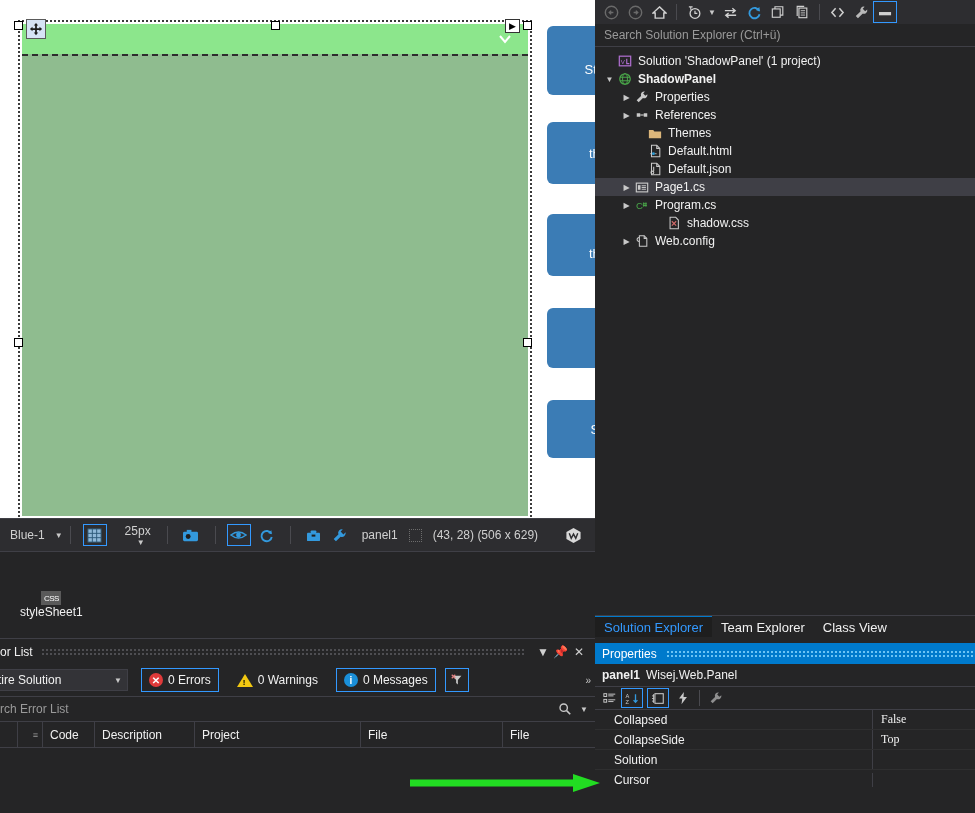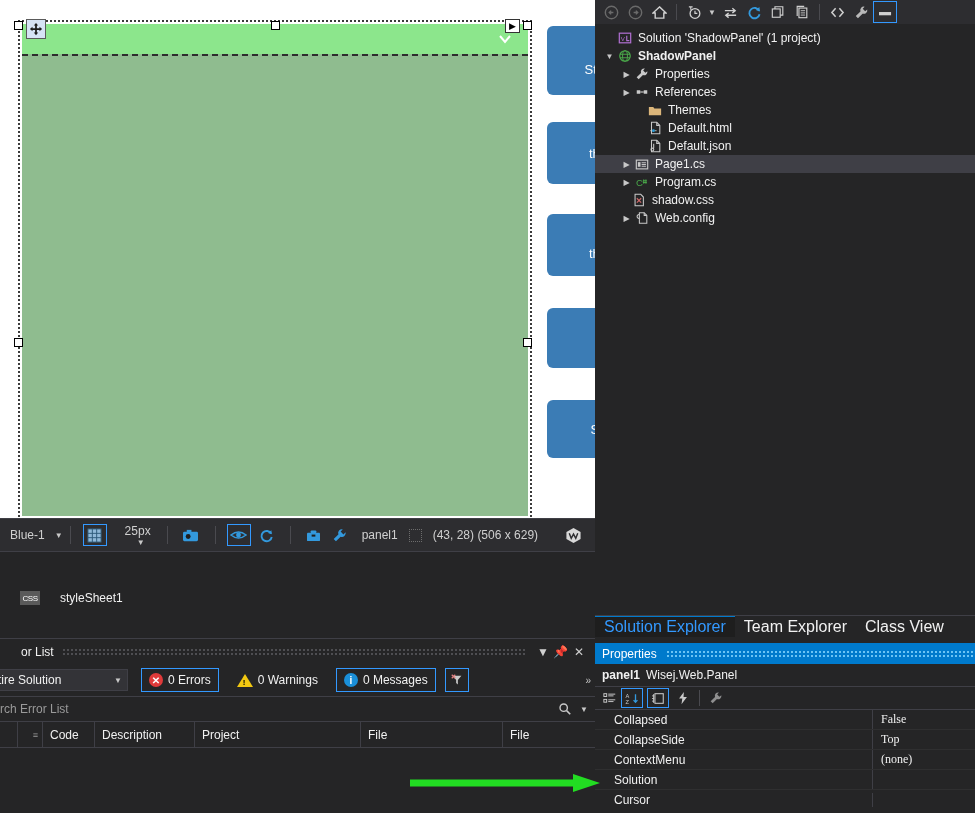--- a/index.html
+++ b/index.html
@@ -28,26 +28,26 @@
   
   #designer-toolbar{position:absolute;left:0;top:518px;width:595px;height:33px;background:#2d2d30;border-top:1px solid #3f3f46;box-sizing:border-box;display:flex;align-items:center;color:#d0d0d0;font-size:12px;}
   #designer-toolbar .sep{width:1px;height:18px;background:#4a4a4f;margin:0 7px;}
   .tb-txt{padding:0 4px;}
   .caret{display:inline-block;margin-left:6px;color:#c8c8c8;font-size:8px;}
   .iconbtn{width:24px;height:22px;display:flex;align-items:center;justify-content:center;}
   .iconbtn.sel{border:1px solid #3399ff;box-sizing:border-box;}
 
   
   #component-tray{position:absolute;left:0;top:551px;width:595px;height:87px;background:#252526;border-top:1px solid #3f3f46;box-sizing:border-box;}
-  #stylesheet-item{position:absolute;left:20px;top:39px;display:flex;align-items:center;gap:20px;}
+  #stylesheet-item{position:absolute;left:20px;top:39px;display:flex;align-items:center;gap:0;flex-direction:column;}
   .cssicon{width:20px;height:14px;background:#5a5a5a;color:#fff;font-size:8px;display:flex;align-items:center;justify-content:center;letter-spacing:-0.5px;}
 
   
   #error-list{position:absolute;left:0;top:638px;width:595px;height:175px;background:#252526;border-top:1px solid #3f3f46;box-sizing:border-box;}
-  #error-list-header{position:relative;height:25px;display:flex;align-items:center;margin-left:21px;}
+  #error-list-header{position:relative;height:25px;display:flex;align-items:center;}
   #error-list-title{font-size:12px;color:#f1f1f1;padding-left:0;}
   .dotfill{flex:1;height:1px;margin:0 8px;background-image:radial-gradient(#4e4e52 1px,transparent 1px);background-size:4px 4px;background-position:0 0;align-self:center;height:7px;}
   .hdr-btn{width:18px;height:20px;display:flex;align-items:center;justify-content:center;color:#d0d0d0;font-size:12px;}
   #error-list-toolbar{position:relative;height:32px;display:flex;align-items:center;padding-left:0;}
   #severity-filter{width:136px;height:22px;background:#333337;border:1px solid #3f3f46;box-sizing:border-box;display:flex;align-items:center;justify-content:space-between;padding:0 5px;font-size:12px;color:#f1f1f1;margin-left:-8px;}
   .countbtn{height:24px;border:1px solid #3399ff;box-sizing:border-box;display:flex;align-items:center;gap:5px;padding:0 7px;margin-left:8px;font-size:12px;}
   .countbtn.nb{border:none;}
   .ico-err{width:14px;height:14px;border-radius:50%;background:#e03a3a;color:#fff;font-size:10px;font-weight:bold;display:flex;align-items:center;justify-content:center;}
   .ico-warn{width:0;height:0;border-left:8px solid transparent;border-right:8px solid transparent;border-bottom:13px solid #f2c811;position:relative;}
   .ico-warn:after{content:"!";position:absolute;left:-2px;top:4px;font-size:8px;color:#000;font-weight:bold;}
@@ -70,21 +70,21 @@
   #se-tree{padding-top:5px;}
   .node{height:18px;display:flex;align-items:center;font-size:12px;color:#f1f1f1;padding-left:8px;}
   .node.sel{background:#3f3f46;}
   .exp{width:13px;font-size:8px;color:#c8c8c8;display:flex;align-items:center;justify-content:center;}
   .nico{width:18px;display:flex;align-items:center;justify-content:center;margin-right:4px;}
   .nlbl{white-space:nowrap;}
   .bold{font-weight:bold;}
 
   
   #se-tabs{position:absolute;left:0;top:615px;width:380px;height:21px;background:#252526;border-top:1px solid #3f3f46;display:flex;align-items:flex-end;}
-  .setab{height:20px;padding:0 9px;display:flex;align-items:center;font-size:16px;color:#f1f1f1;}
+  .setab{height:20px;padding:0 9px;display:flex;align-items:center;font-size:13px;color:#f1f1f1;}
   .setab.active{background:#1e1e1e;color:#3399ff;border-top:1px solid #007acc;}
 
   
   #properties-panel{position:absolute;left:0;top:643px;width:380px;height:170px;background:#252526;}
   #properties-title{height:21px;background:#007acc;display:flex;align-items:center;padding-left:7px;color:#fff;font-size:12px;}
   #properties-title .dots{flex:1;height:7px;margin-left:9px;background-image:radial-gradient(#6cc4f5 1px,transparent 1px);background-size:4px 4px;}
   #properties-object{height:22px;display:flex;align-items:center;gap:6px;padding-left:7px;font-size:12px;background:#252526;border-bottom:1px solid #3f3f46;}
   #properties-toolbar{height:22px;display:flex;align-items:center;padding-left:4px;background:#252526;border-bottom:1px solid #3f3f46;}
   .pico{width:22px;height:20px;display:flex;align-items:center;justify-content:center;}
   .pico.sel{border:1px solid #3399ff;box-sizing:border-box;}
@@ -334,20 +334,23 @@
             <path d="M11.3 1.8 a3.8 3.8 0 0 0-4.4 5 L1.9 11.8 l2.3 2.3 l4.9-4.9 a3.8 3.8 0 0 0 5-4.4 L11.9 6.6 L9.3 4 Z" fill="#b8b8b8"></path>
           </svg>
       </div>
       <div class="se-ico sel">
         <svg viewBox="0 0 18 14" width="17" height="13">
             <rect x="2" y="6.5" width="13" height="3.5" fill="#d0d0d0"></rect>
           </svg>
       </div>
     </div>
 
+    <div id="se-search">
+      <span>Search Solution Explorer (Ctrl+ü)</span>
+    </div>
 
     <div id="se-tree">
 
       <div class="node" style="padding-left:8px;">
         <span class="exp"></span>
         <span class="nico">
           <svg viewBox="0 0 16 16" width="14" height="14">
               <rect x="1.5" y="2.5" width="13" height="11" fill="none" stroke="#b06fd0" stroke-width="1.4"></rect>
               <text x="3" y="11" font-size="7" fill="#b06fd0" font-family="Liberation Sans">V</text>
               <path d="M10 5.5 V11 H13" stroke="#b06fd0" stroke-width="1.3" fill="none"></path>
@@ -442,21 +445,21 @@
         <span class="exp">▶</span>
         <span class="nico">
           <svg viewBox="0 0 16 16" width="14" height="14">
               <text x="1" y="12" font-size="11" fill="#4aa84a" font-family="Liberation Sans">C</text>
               <path d="M10 5 V10 M12.5 5 V10 M9 6.6 H13.5 M9 8.6 H13.5" stroke="#4aa84a" stroke-width="1.1"></path>
             </svg>
         </span>
         <span class="nlbl">Program.cs</span>
       </div>
 
-      <div class="node" style="padding-left:22px;">
+      <div class="node" style="padding-left:57px;">
         <span class="exp"></span>
         <span class="nico">
           <svg viewBox="0 0 16 16" width="14" height="14">
               <path d="M3.5 1.5 H10 L13 4.6 V14.5 H3.5 Z" fill="none" stroke="#c9c9c9" stroke-width="1.2"></path>
               <path d="M5.5 6 L10.5 11 M10.5 6 L5.5 11" stroke="#d06a6a" stroke-width="1.3"></path>
             </svg>
         </span>
         <span class="nlbl">shadow.css</span>
       </div>
 
@@ -524,24 +527,20 @@
 
       <div class="prow">
         <div class="pname">Collapsed</div>
         <div class="pval">False</div>
       </div>
       <div class="prow">
         <div class="pname">CollapseSide</div>
         <div class="pval">Top</div>
       </div>
       <div class="prow">
-        <div class="pname">ContextMenu</div>
-        <div class="pval">(none)</div>
-      </div>
-      <div class="prow">
         <div class="pname">Solution</div>
         <div class="pval"></div>
       </div>
       <div class="prow" style="border-bottom:none;align-items:center;">
         <div class="pname">Cursor</div>
         <div class="pval"></div>
       </div>
     </div>
   </div>
 </div>

